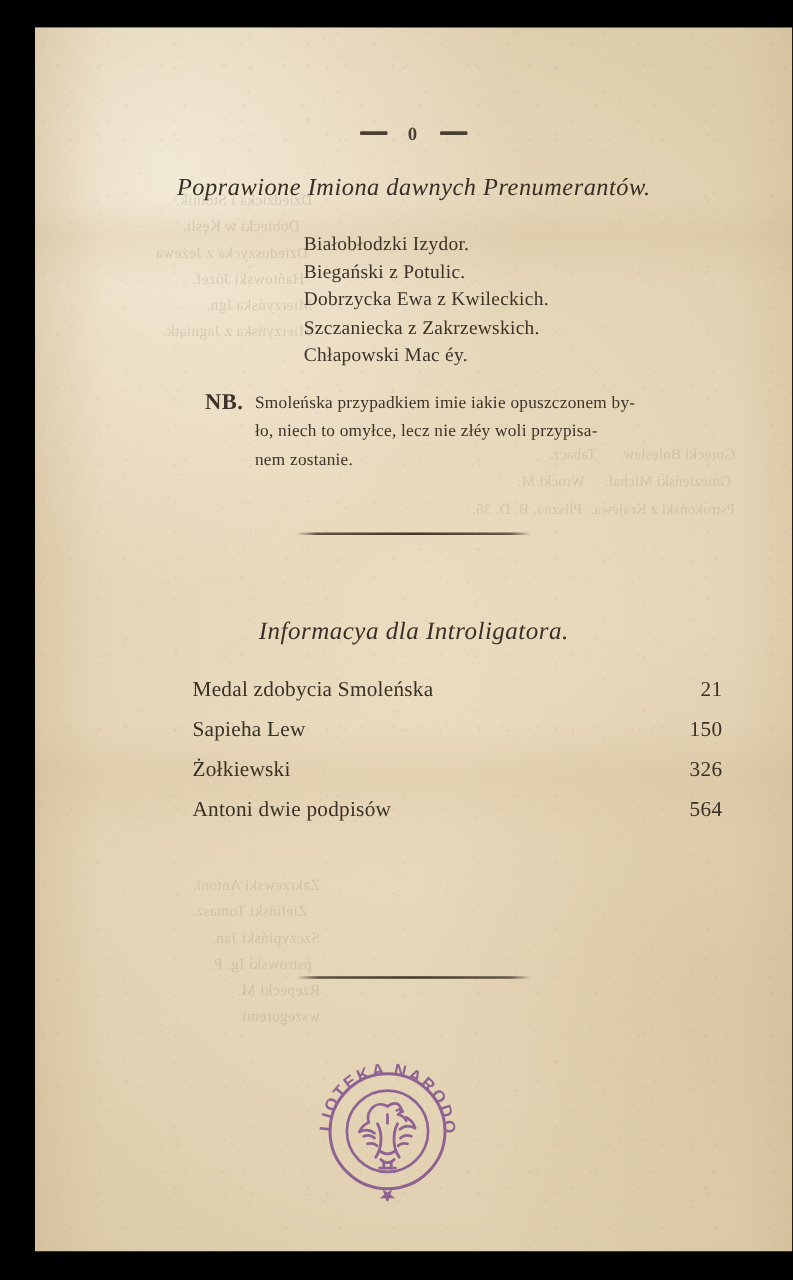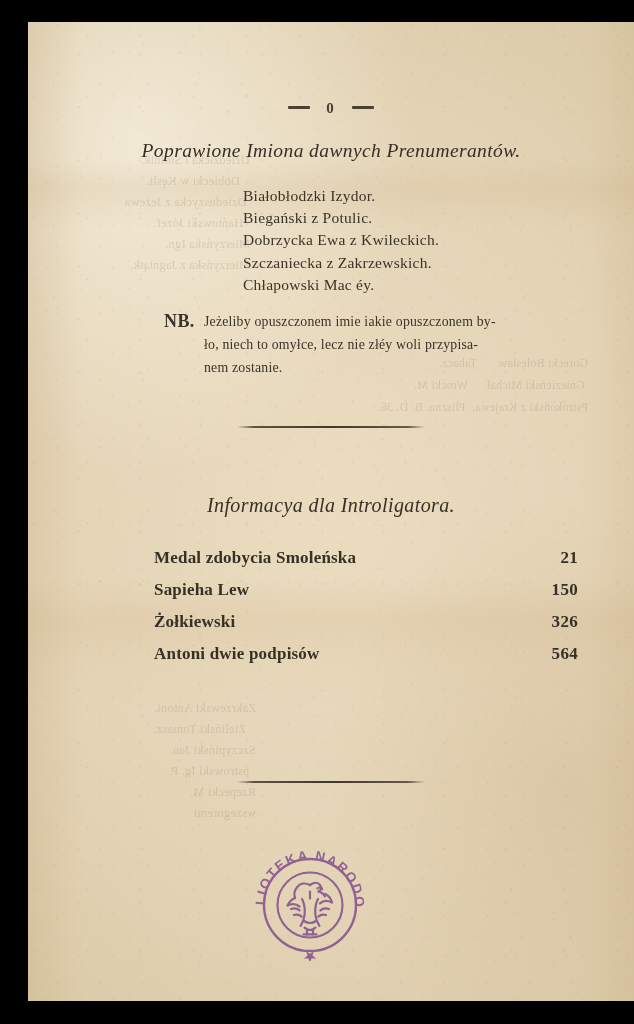--- a/index.html
+++ b/index.html
@@ -194,26 +194,25 @@
 
   
   #toc {
     position: absolute;
     left: 126px;
     top: 514px;
     width: 424px;
   }
   .toc-row {
     display: flex;
-    align-items: flex-end;
+    align-items: center;
     height: 32px;
     font-size: 17px;
     color: #373025;
     letter-spacing: .2px;
-    font-weight: bold;
   }
   .toc-label { white-space: pre; }
   .toc-leader {
     flex: 1 1 auto;
     position: relative;
     height: 1px;
     margin: 0 8px;
     overflow: hidden;
   }
   .toc-page {
@@ -273,21 +272,21 @@
       <div class="names">
         <div>Białobłodzki Izydor.</div>
         <div>Biegański z Potulic.</div>
         <div>Dobrzycka Ewa z Kwileckich.</div>
         <div>Szczaniecka z Zakrzewskich.</div>
         <div>Chłapowski Mac éy.</div>
       </div>
 
       <div id="nb-note">
         <span class="nb-label">NB.</span>
-        <div class="nb-body">Jeżeliby opuszczonem imie iakie opuszczonem by-
+        <div class="nb-body">Smoleńska przypadkiem imie iakie opuszczonem by-
 ło, niech to omyłce, lecz nie złéy woli przypisa-
 nem zostanie.</div>
       </div>
 
       <div class="rule" id="rule-1"></div>
 
       <div class="section-title" id="title-introligatora">Informacya dla Introligatora.</div>
 
       <div id="toc">
 

